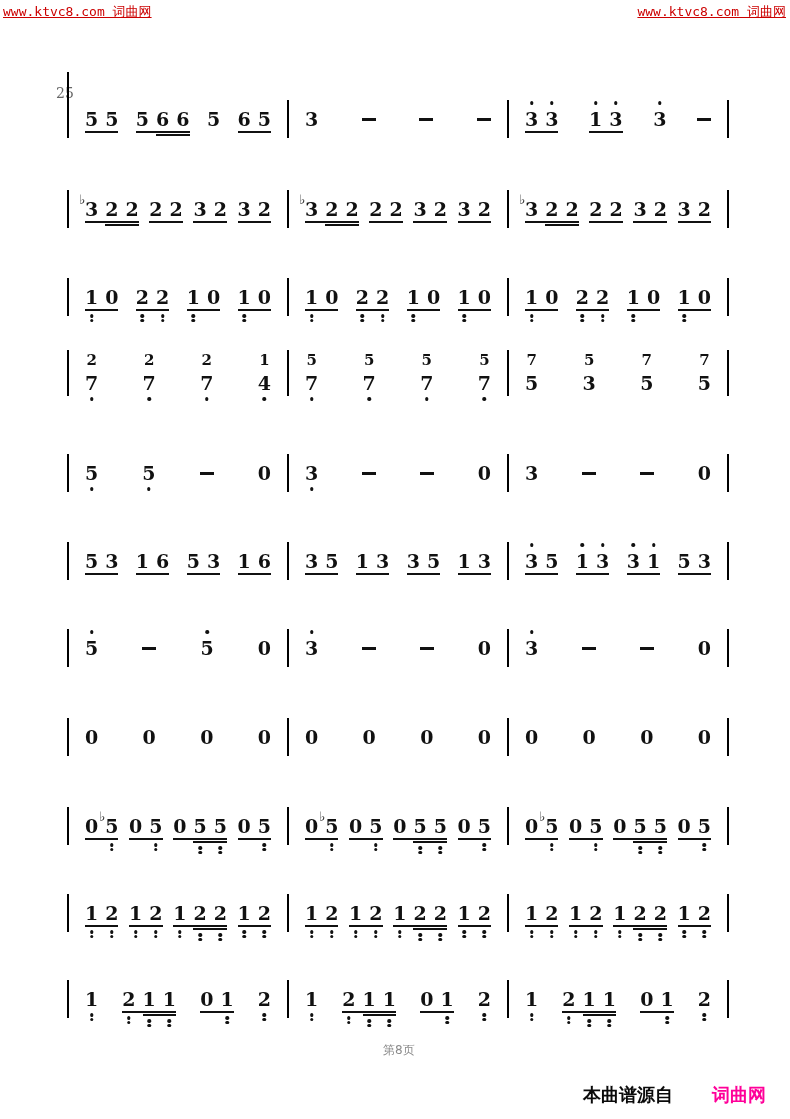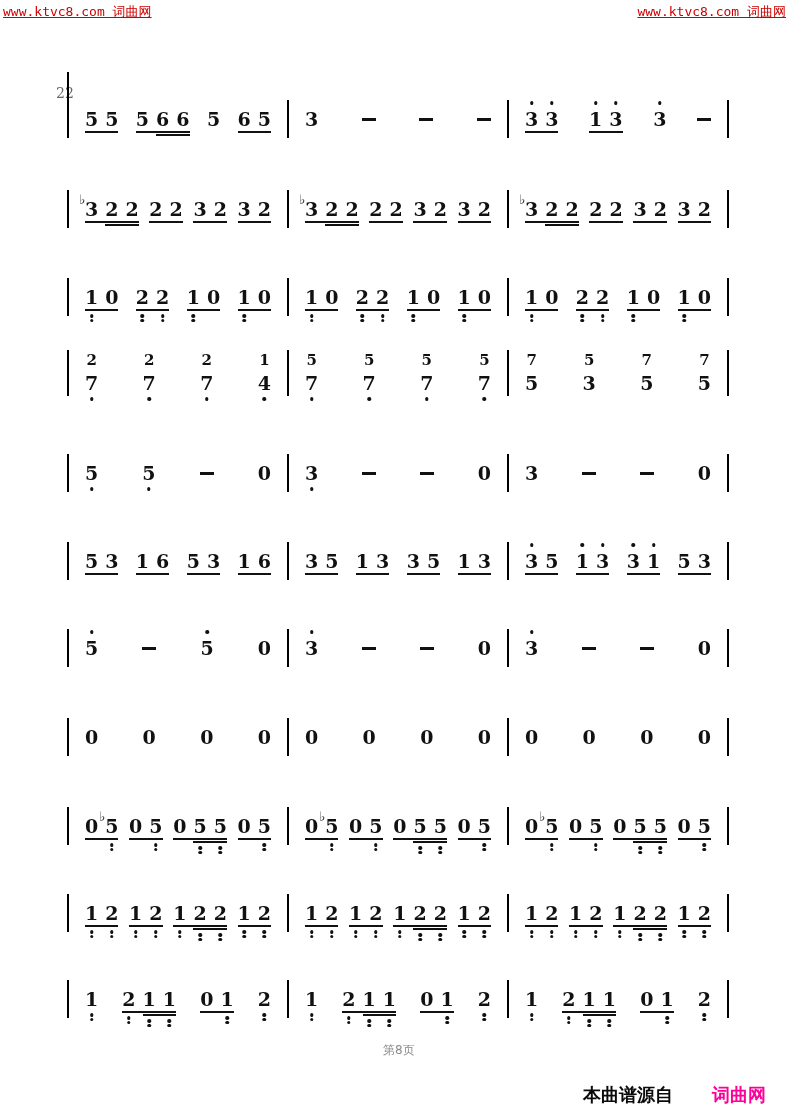--- a/index.html
+++ b/index.html
@@ -30,21 +30,21 @@
                font:700 18px/22px "DejaVu Sans",sans-serif;color:#0a0a0a;white-space:nowrap;}
 </style>
 </head>
 <body>
 
 <div class="page">
 
   <span class="wm wm-left" style="color: rgb(204, 0, 0);">www.ktvc8.com 词曲网</span>
   <span class="wm wm-right" style="color: rgb(204, 0, 0);">www.ktvc8.com 词曲网</span>
 
-  <span class="measure-no">22</span>
+  <span class="measure-no">25</span>
 
   <div id="score">
       <div class="system" style="top: 108px;">
         <span class="bar tall"></span>
         <div class="meas">
           <span class="grp">
             <span class="note">5</span>
             <span class="note">5</span>
             <span class="uline" style="top: 23px;"></span>
           </span>

